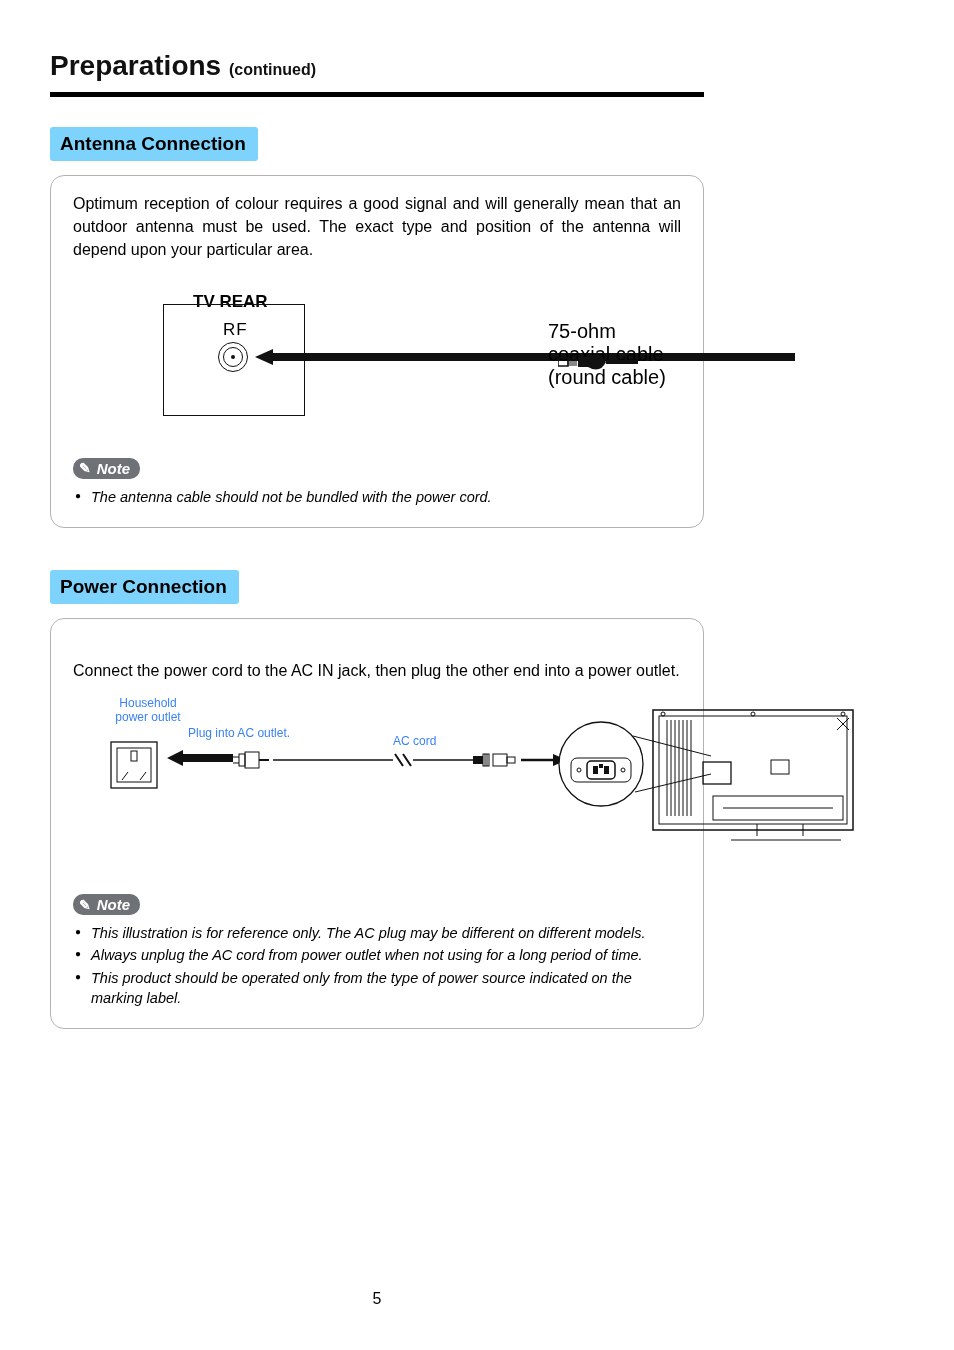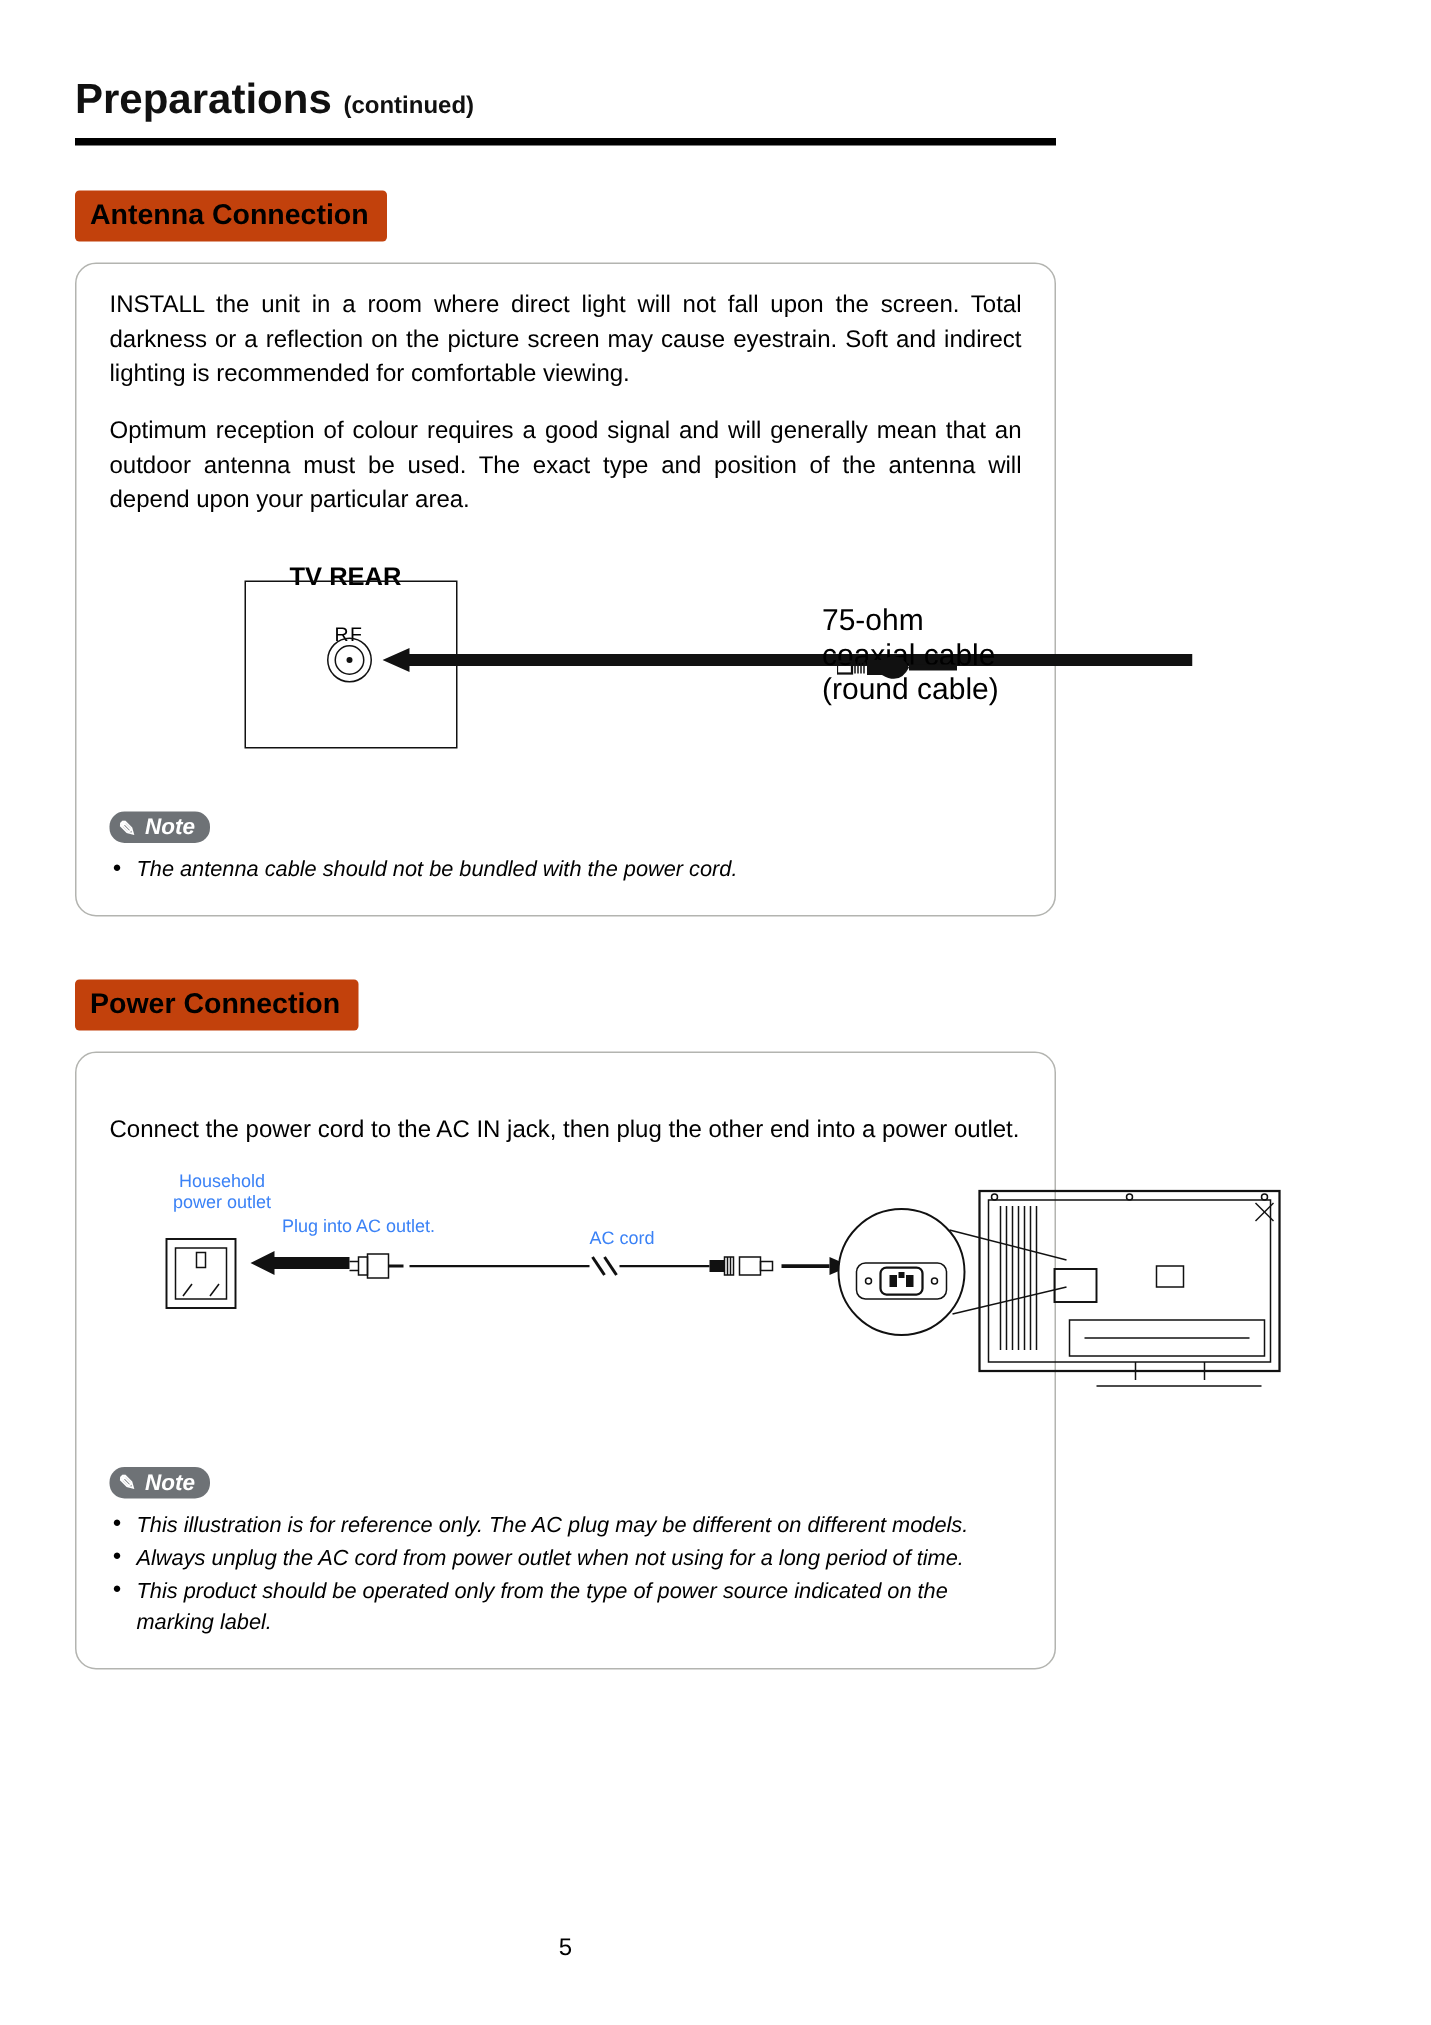--- a/index.html
+++ b/index.html
@@ -33,21 +33,21 @@
     border-top: 5px solid #000;
     margin: 0 0 18px 0;
   }
 
   
   .section-bar-wrap {
     display: flex;
   }
   .section-bar {
     display: inline-block;
-    background: #c2410c;
+    background: #7dd3fc;
     color: #000;
     font-weight: 700;
     font-size: 19px;
     padding: 6px 12px 6px 10px;
     border-radius: 3px;
     margin: 12px 0 14px 0;
   }
 
   
   .info-box {
@@ -80,22 +80,22 @@
     position: absolute;
     left: 90px;
     top: 24px;
     width: 140px;
     height: 110px;
     border: 1px solid #111;
   }
   .rf-label {
     position: absolute;
     left: 150px;
-    top: 52px;
-    font-size: 13px;
+    top: 40px;
+    font-size: 17px;
     letter-spacing: 1px;
   }
   .rf-connector {
     position: absolute;
     left: 145px;
     top: 62px;
     width: 28px;
     height: 28px;
     border-radius: 50%;
     border: 1px solid #111;
@@ -194,21 +194,20 @@
     <span>Preparations</span>
     <span class="sub">(continued)</span>
   </h1>
   <hr class="title-rule">
 
   <div class="section-bar-wrap">
     <div class="section-bar">Antenna Connection</div>
   </div>
 
   <div class="info-box">
-    <p class="body-text">INSTALL the unit in a room where direct light will not fall upon the screen.  Total darkness or a reflection on the picture screen may cause eyestrain. Soft and indirect lighting is recommended for comfortable viewing.</p>
     <p class="body-text">Optimum reception of colour requires a good signal and will generally mean that an outdoor antenna must be used. The exact type and position of the antenna will depend upon your particular area.</p>
 
     <div class="diagram1">
       <div class="tv-rear-label">TV REAR</div>
       <div class="tv-rear-box"></div>
       <div class="rf-label">RF</div>
       <div class="rf-connector">
         <div class="inner">
             <div class="dot"></div>
           </div>

